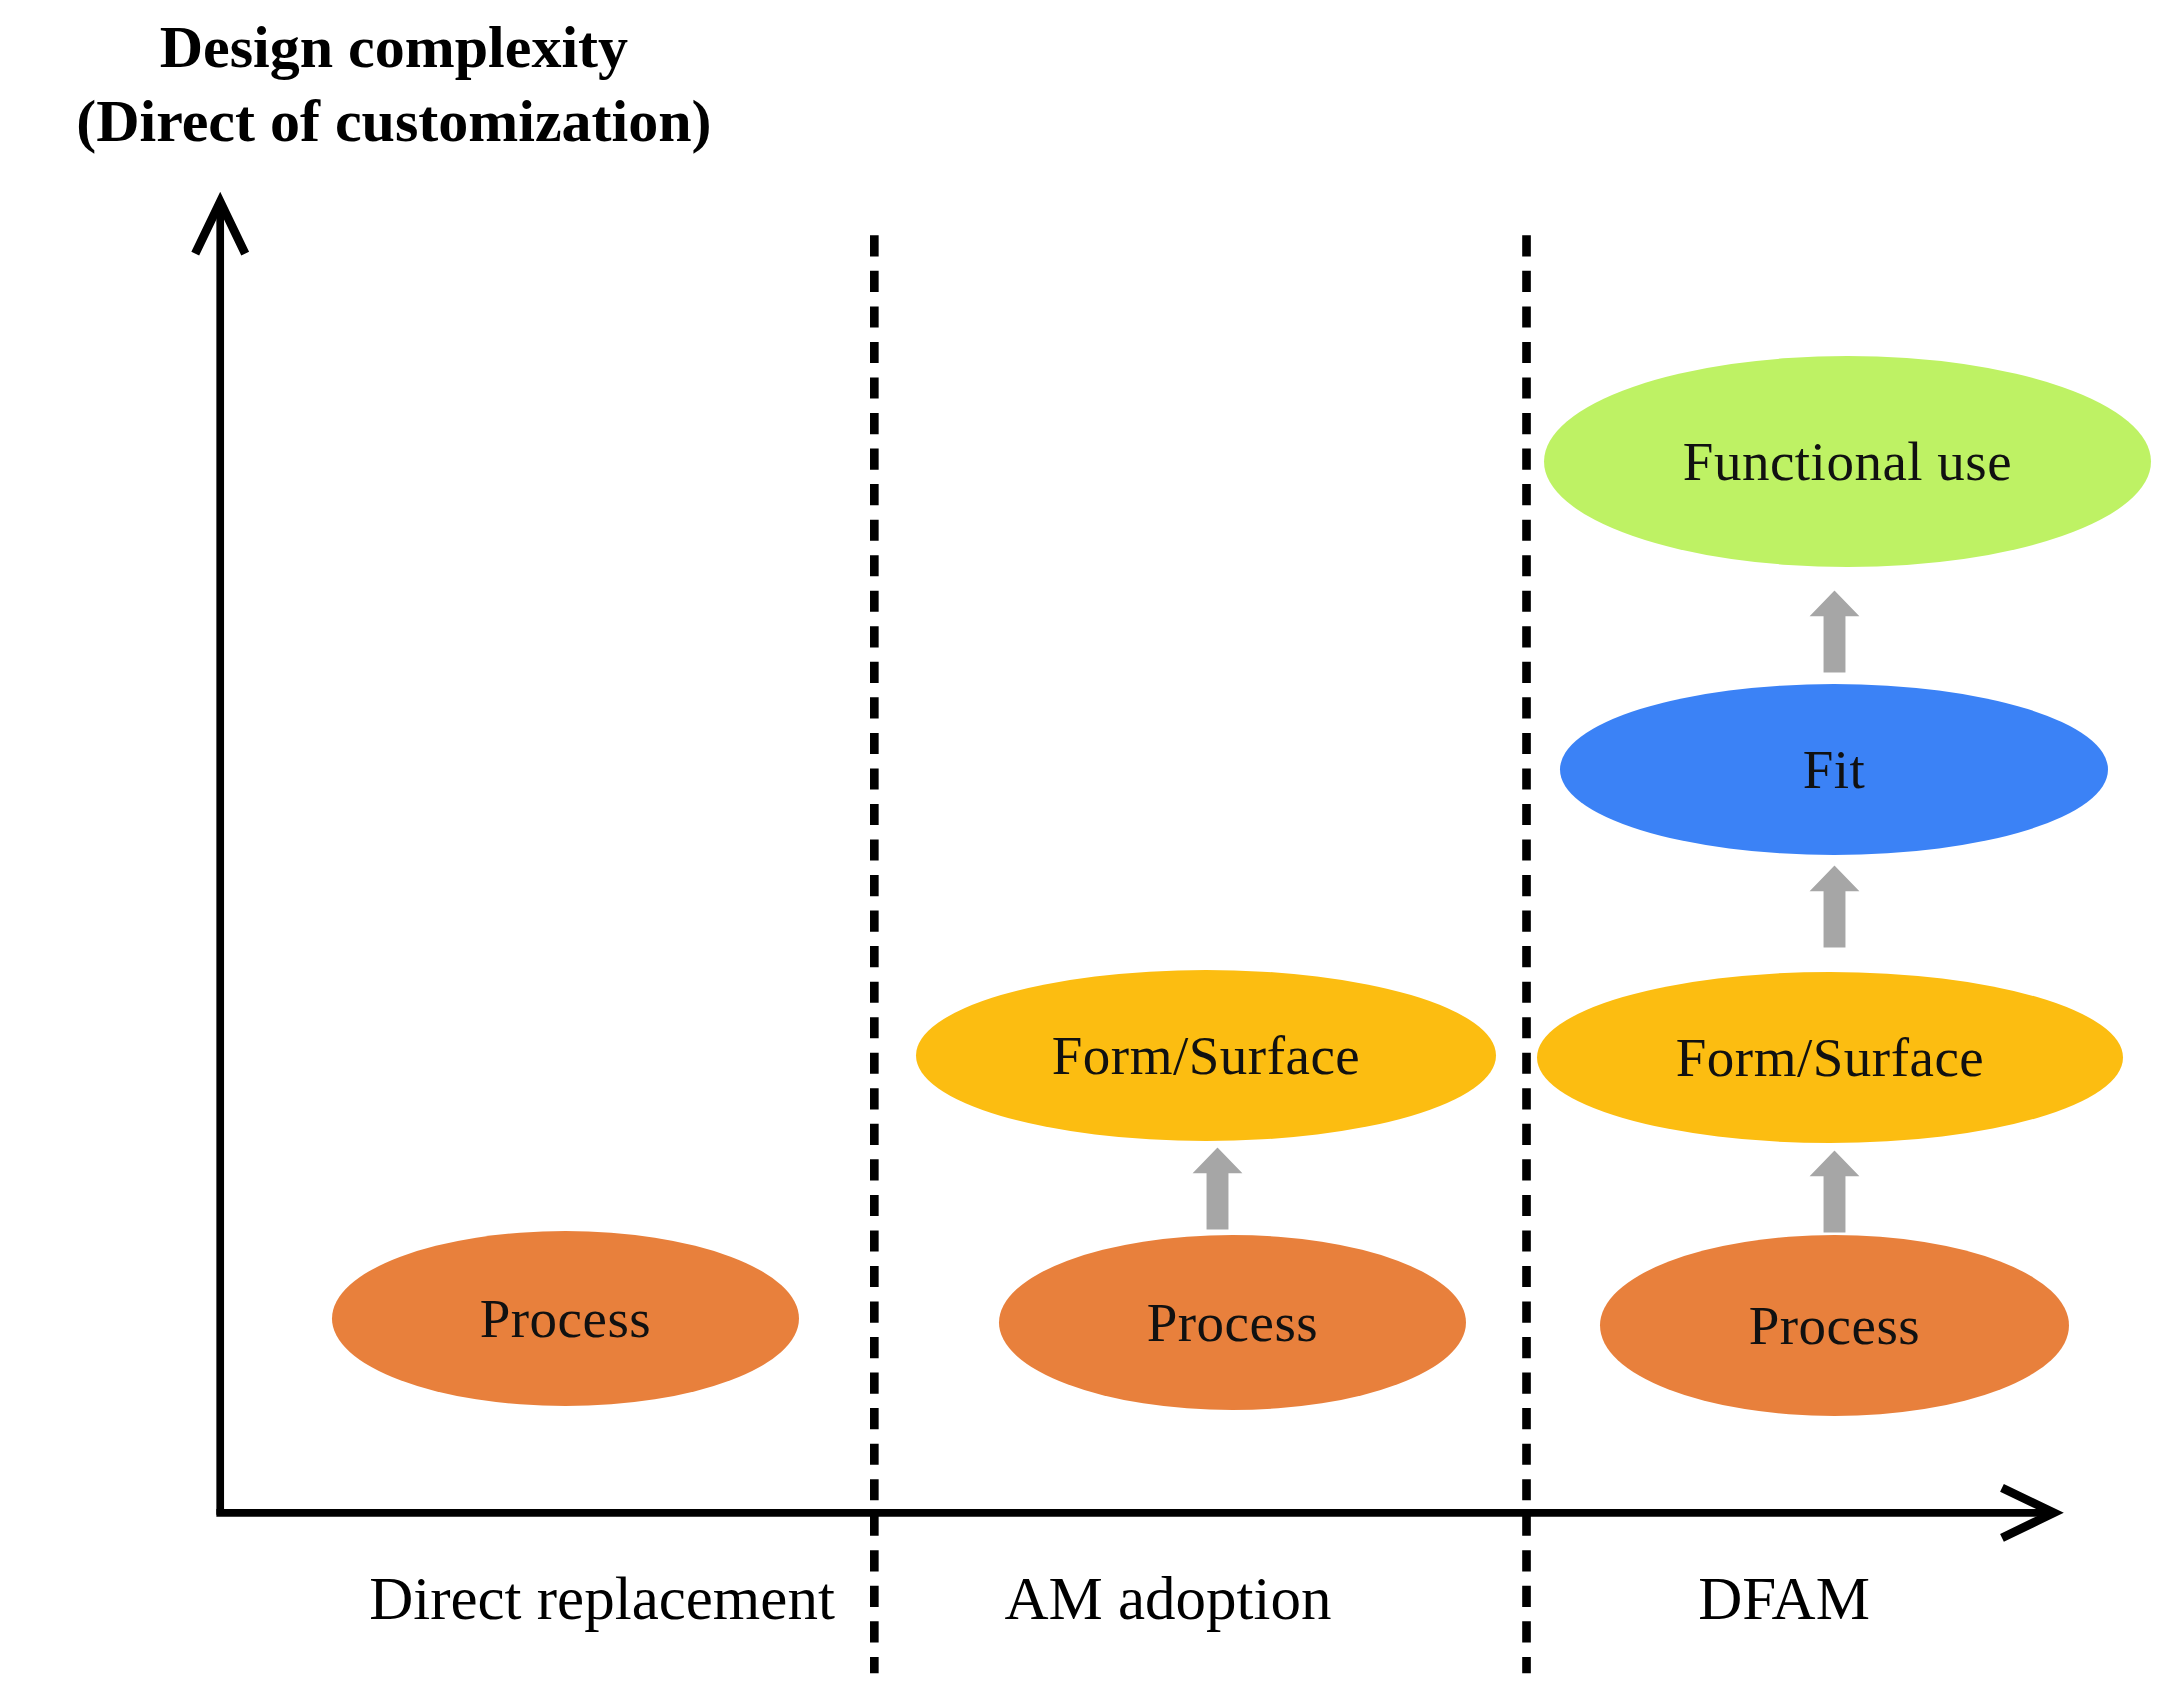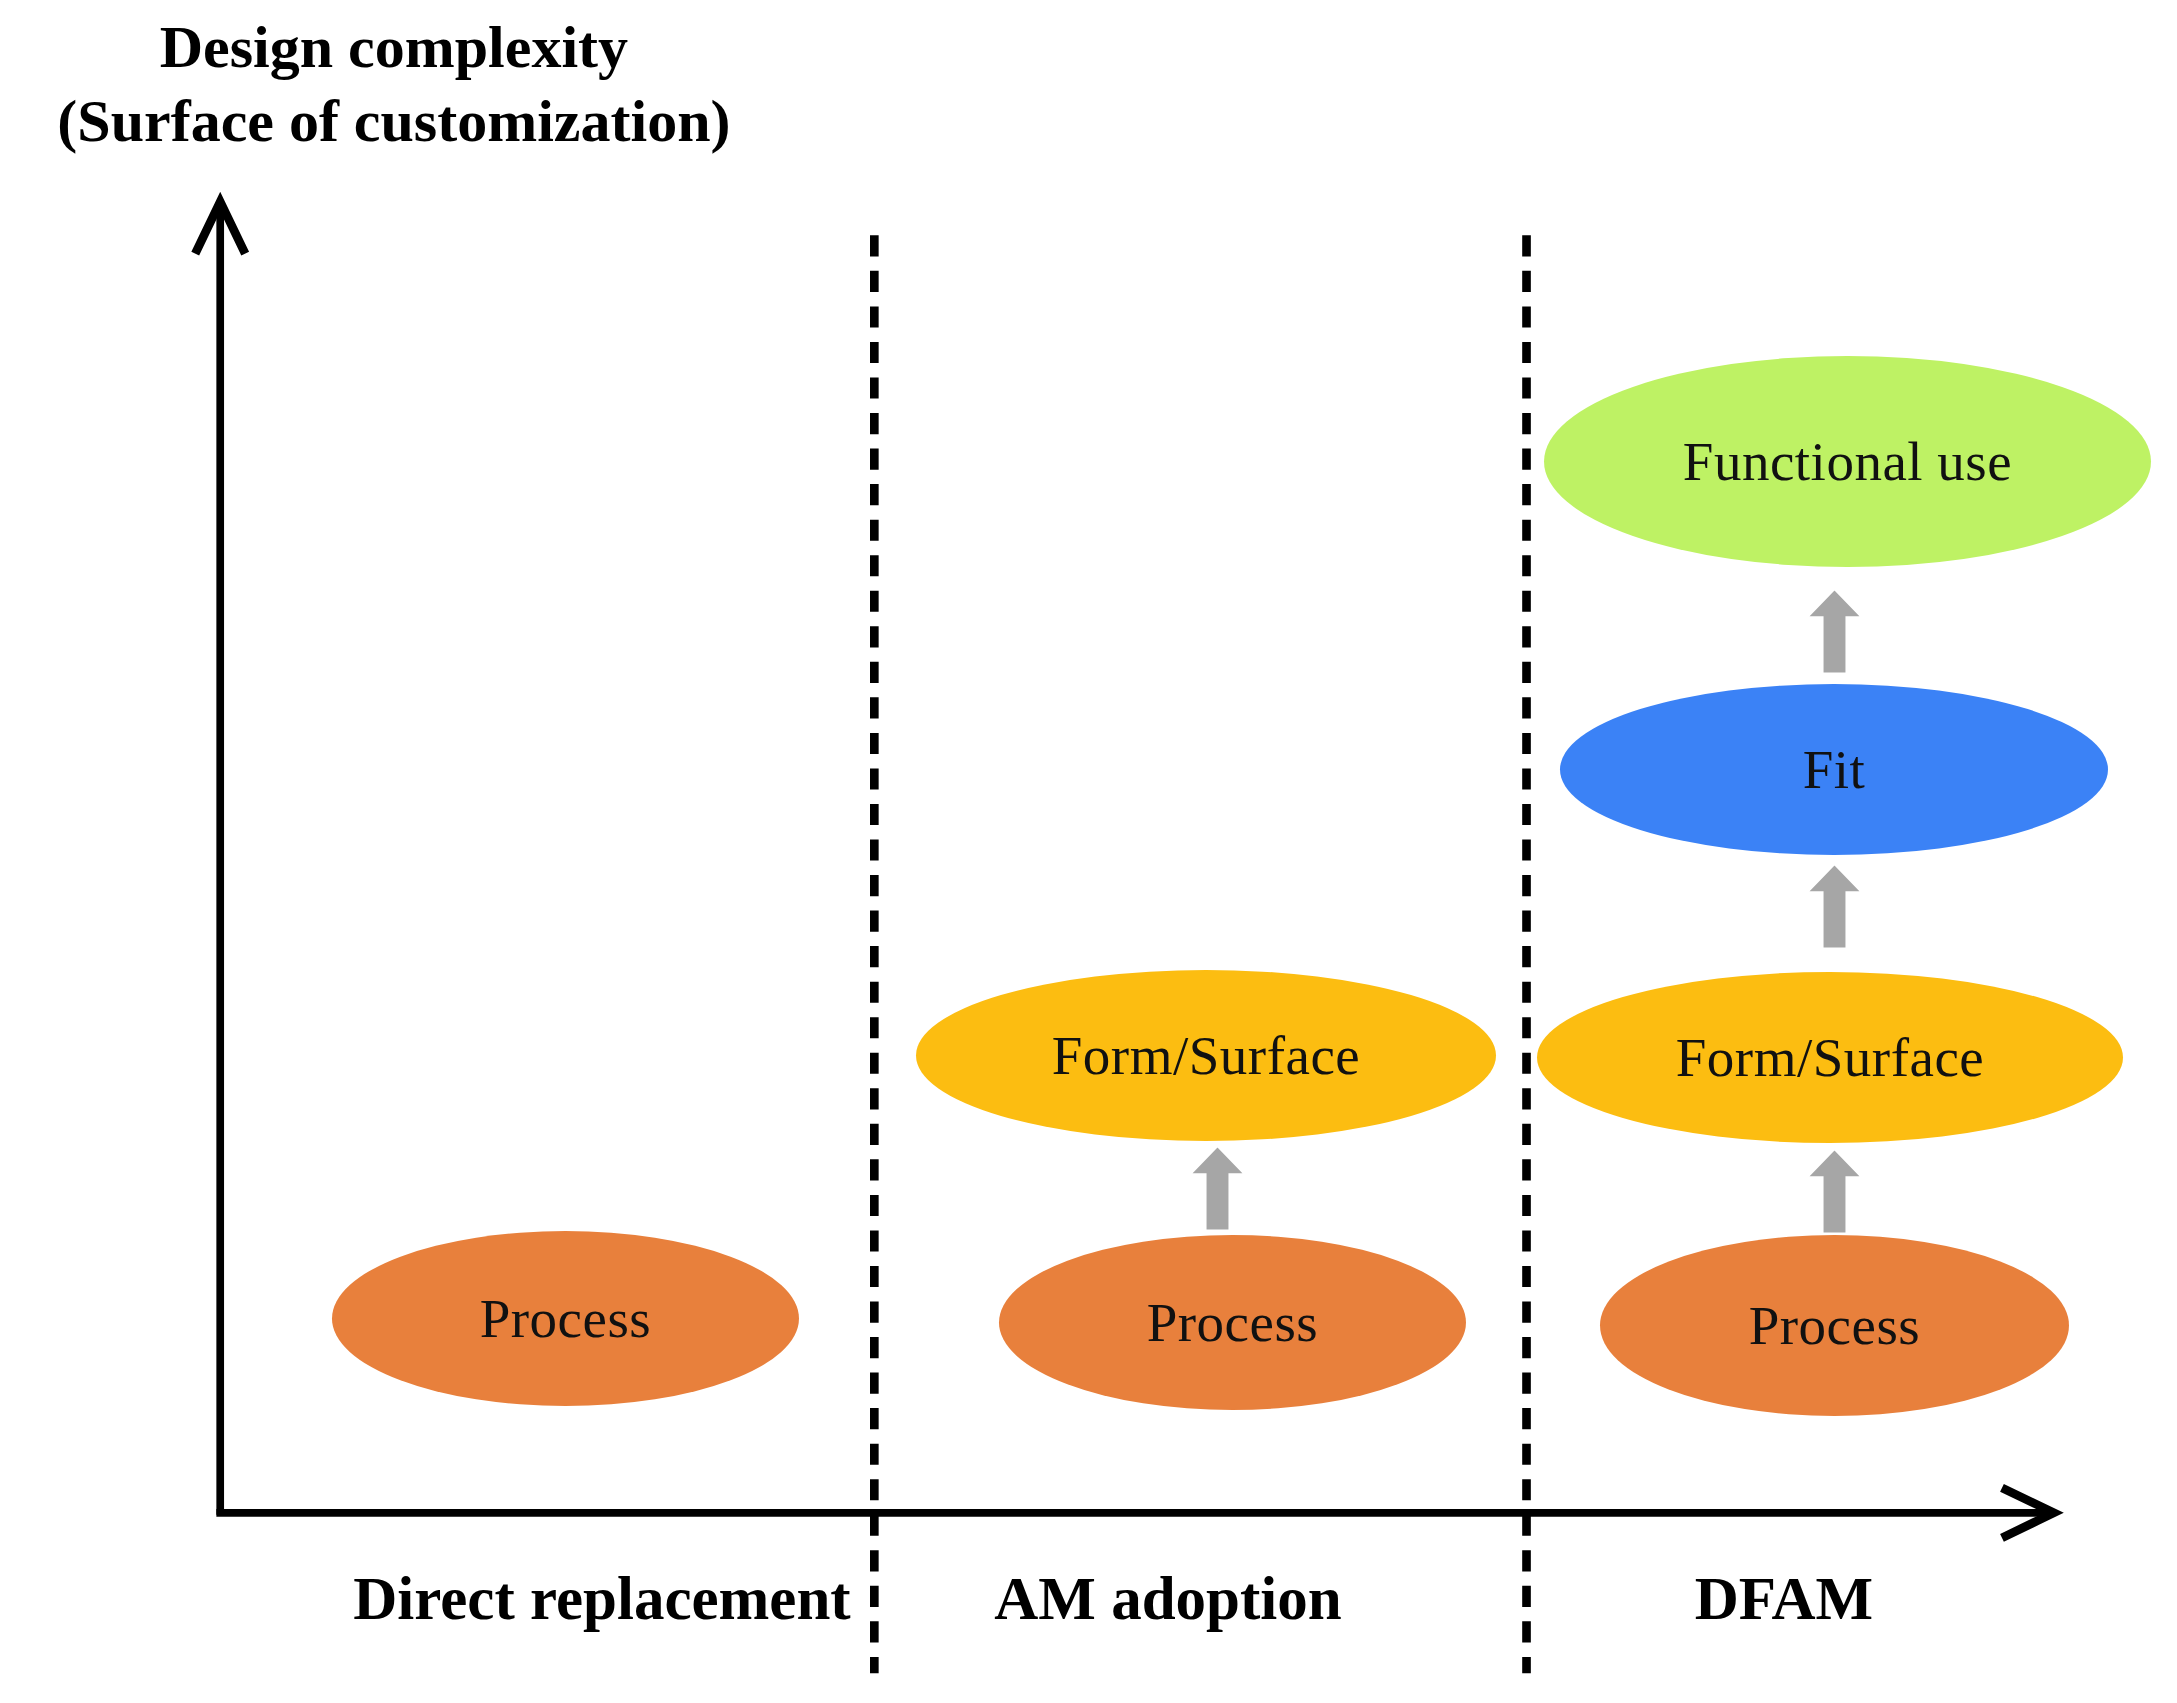--- a/index.html
+++ b/index.html
@@ -46,21 +46,21 @@
     font-weight: bold;
     font-size: 60px;
     line-height: 1.24;
     z-index: 1;
   }
   .col-label {
     position: absolute;
     top: 1564px;
     width: 672px;
     text-align: center;
-    font-weight: bold;
+    font-weight: normal;
     font-size: 61px;
     white-space: nowrap;
     z-index: 1;
   }
 </style>
 </head>
 <body>
 
 <div id="canvas">
 
@@ -71,21 +71,21 @@
 
     <line x1="225" y1="1575" x2="2136" y2="1575" stroke="#000000" stroke-width="8"></line>
     <polyline points="2084,1549 2138,1575 2084,1601" fill="none" stroke="#000000" stroke-width="9"></polyline>
 
     <line x1="910" y1="245" x2="910" y2="1742" stroke="#000000" stroke-width="9" stroke-dasharray="22 15"></line>
     <line x1="1589" y1="245" x2="1589" y2="1742" stroke="#000000" stroke-width="9" stroke-dasharray="22 15"></line>
   </svg>
 
   <div class="axis-title">
     <div>Design complexity</div>
-    <div>(Surface of customization)</div>
+    <div>(Direct of customization)</div>
   </div>
 
   <div class="ellipse" style="left: 332px; top: 1231px; width: 467px; height: 175px; background-color: rgb(232, 128, 60);">
     <span class="lbl">Process</span>
   </div>
 
   <div class="ellipse" style="left: 916px; top: 970px; width: 580px; height: 171px; background-color: rgb(252, 189, 17);">
     <span class="lbl">Form/Surface</span>
   </div>
 

